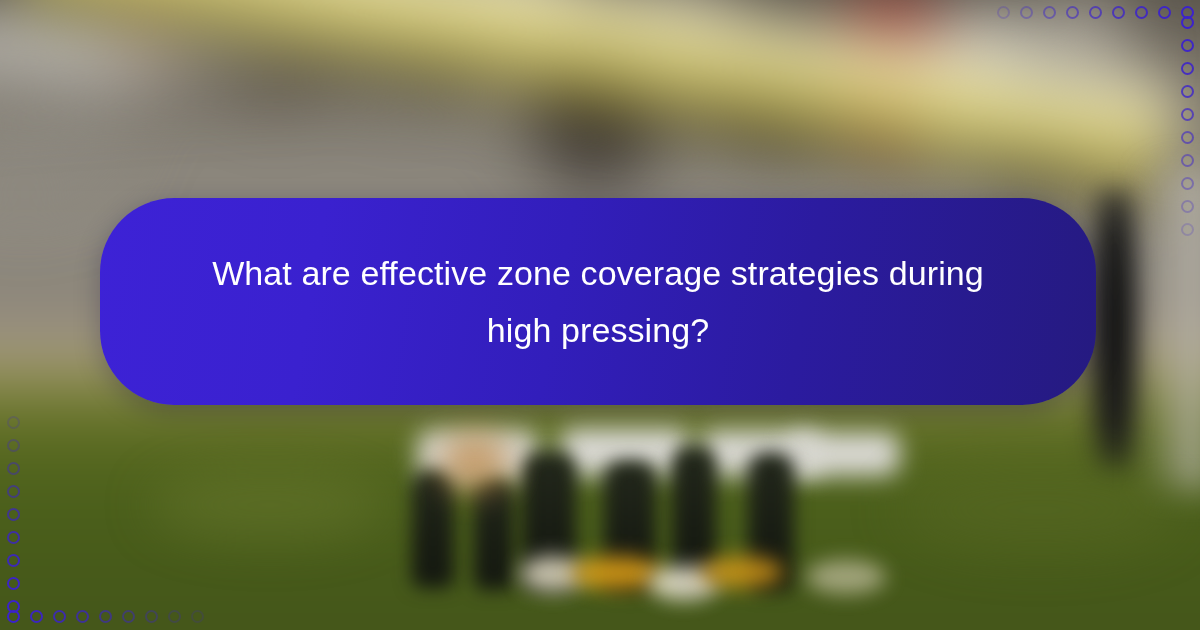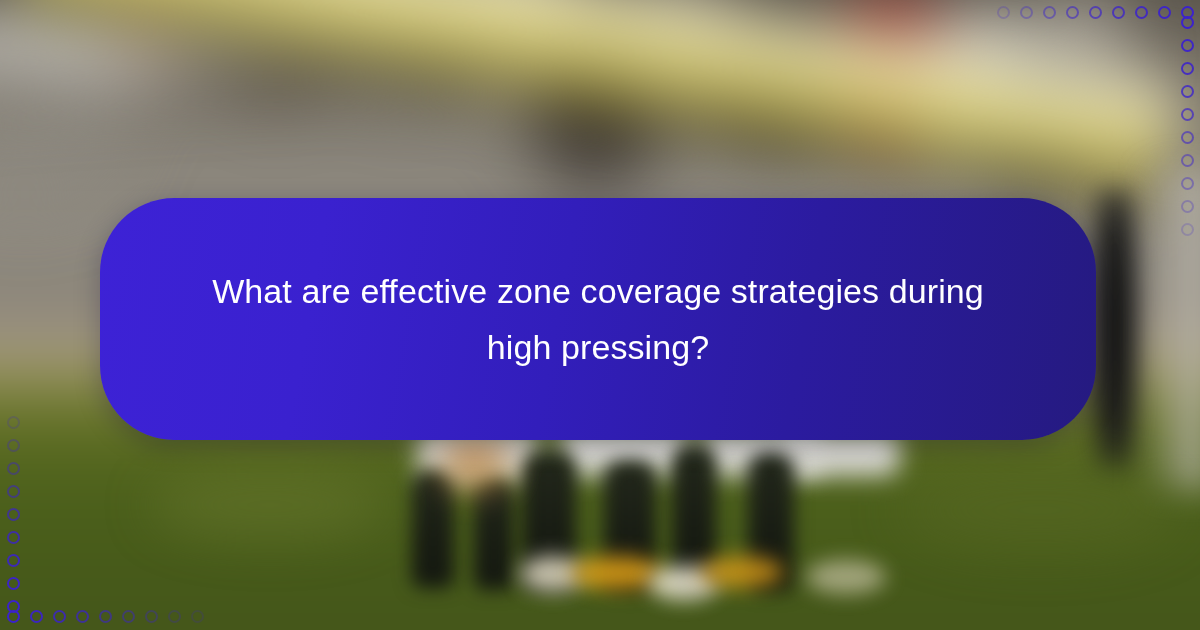--- a/index.html
+++ b/index.html
@@ -151,21 +151,21 @@
   #dots-bottom-left .dot { margin-right: 10px; }
   #dots-left { bottom: 7px; left: 7px; }
   #dots-left .dot { margin-bottom: 10px; }
 
   
   #question-card {
     position: absolute;
     left: 100px;
     top: 198px;
     width: 996px;
-    height: 242px;
+    height: 207px;
     border-radius: 74px;
     background: linear-gradient(100deg, #3d22d6 0%, #3a21cf 22%, #321ebb 46%, #2b1b9f 70%, #251a80 100%);
     display: flex;
     align-items: center;
     justify-content: center;
     box-shadow: 0 6px 26px rgba(10,6,50,0.28);
   }
   #question-text {
     color: #ffffff;
     font-size: 34px;

